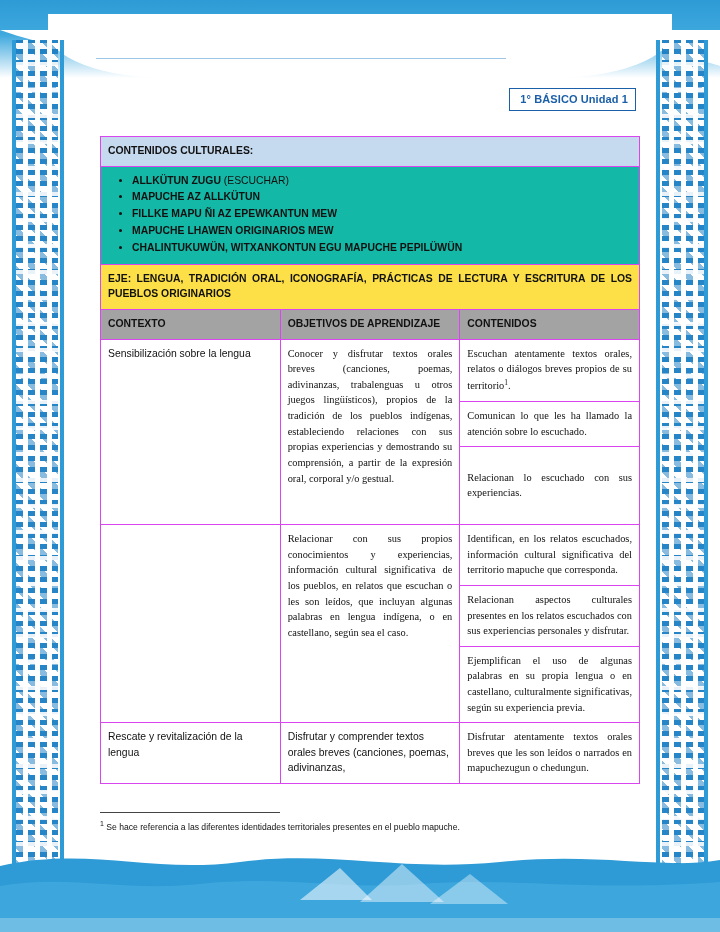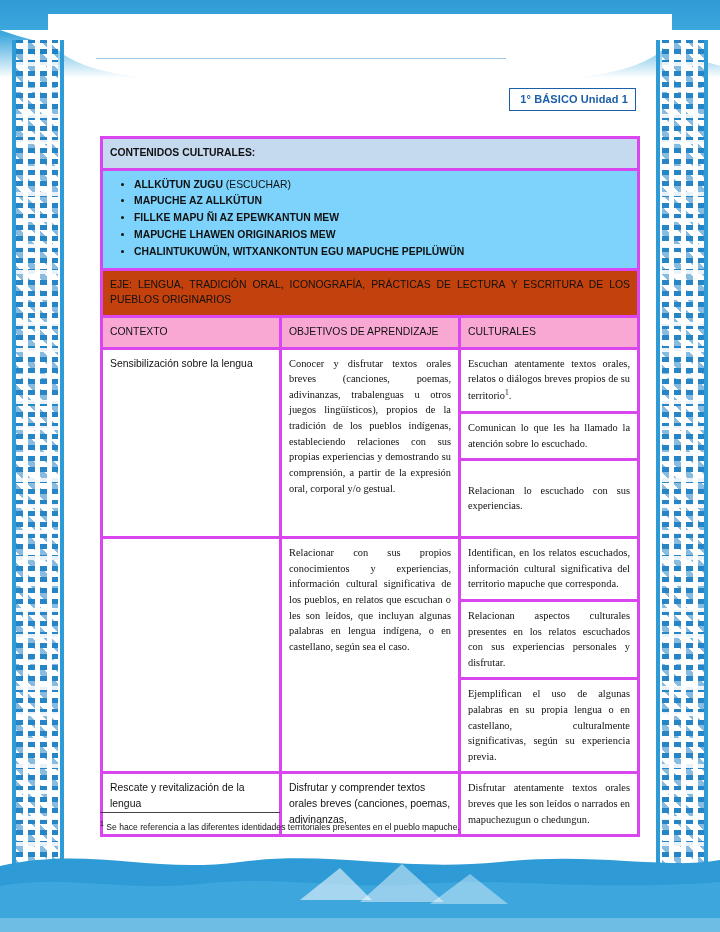--- a/index.html
+++ b/index.html
@@ -97,60 +97,60 @@
     position: absolute;
     top: 136px; left: 100px; width: 540px;
   }
 
   table.doc {
     width: 540px;
     border-collapse: collapse;
     table-layout: fixed;
   }
   table.doc td, table.doc th {
-    border: 3px solid #d946ef;
+    border: 1px solid #d946ef;
     vertical-align: top;
     padding: 6px 7px 7px 7px;
     font-size: 10.4px;
     line-height: 1.5;
     color: #111;
   }
 
   .cult-head {
     background: #c5d9ef;
     font-weight: bold;
     font-size: 10.6px;
     padding: 6px 8px 3px 8px;
   }
   .cult-list {
-    background: #7dd3fc;
+    background: #14b8a6;
     padding: 0 8px 8px 8px;
   }
   .cult-list ul {
     margin: 0; padding: 0 0 0 24px;
   }
   .cult-list li {
     font-size: 10.4px;
     font-weight: bold;
     line-height: 1.62;
     color: #111;
   }
   .cult-list li span.normal { font-weight: normal; }
 
   .eje-row td {
-    background: #c2410c;
-    font-weight: normal;
+    background: #fde047;
+    font-weight: bold;
     font-size: 10.4px;
     text-align: justify;
     line-height: 1.5;
   }
 
   .col-head td {
-    background: #f9a8d4;
-    font-weight: normal;
+    background: #a3a3a3;
+    font-weight: bold;
     font-size: 10.4px;
     padding-top: 5px;
     padding-bottom: 5px;
   }
 
   .justify { text-align: justify; font-family: Liberation Serif, serif; }
   .cell-ctx { width: 98px; }
   .cell-oa  { width: 180px; margin-left: 10px; }
   .cell-ind { width: 262px; }
 
@@ -229,21 +229,21 @@
             </li>
           </ul>
         </td>
       </tr>
       <tr class="eje-row">
         <td colspan="3">EJE: LENGUA, TRADICIÓN ORAL, ICONOGRAFÍA, PRÁCTICAS DE LECTURA Y ESCRITURA DE LOS PUEBLOS ORIGINARIOS</td>
       </tr>
       <tr class="col-head">
         <td class="cell-ctx">CONTEXTO</td>
         <td class="cell-oa">OBJETIVOS DE APRENDIZAJE</td>
-        <td class="cell-ind">CULTURALES</td>
+        <td class="cell-ind">CONTENIDOS</td>
       </tr>
 
       <tr>
         <td class="cell-ctx" rowspan="3">Sensibilización sobre la lengua</td>
         <td class="cell-oa justify" rowspan="3">Conocer y disfrutar textos orales breves (canciones, poemas, adivinanzas, trabalenguas u otros juegos lingüísticos), propios de la tradición de los pueblos indígenas, estableciendo relaciones con sus propias experiencias y demostrando su comprensión, a partir de la expresión oral, corporal y/o gestual.</td>
         <td class="cell-ind justify"><span>Escuchan atentamente textos orales, relatos o diálogos breves propios de su territorio</span><sup class="fn">1</sup>.</td>
       </tr>
       <tr>
         <td class="cell-ind justify">Comunican lo que les ha llamado la atención sobre lo escuchado.</td>
       </tr>

